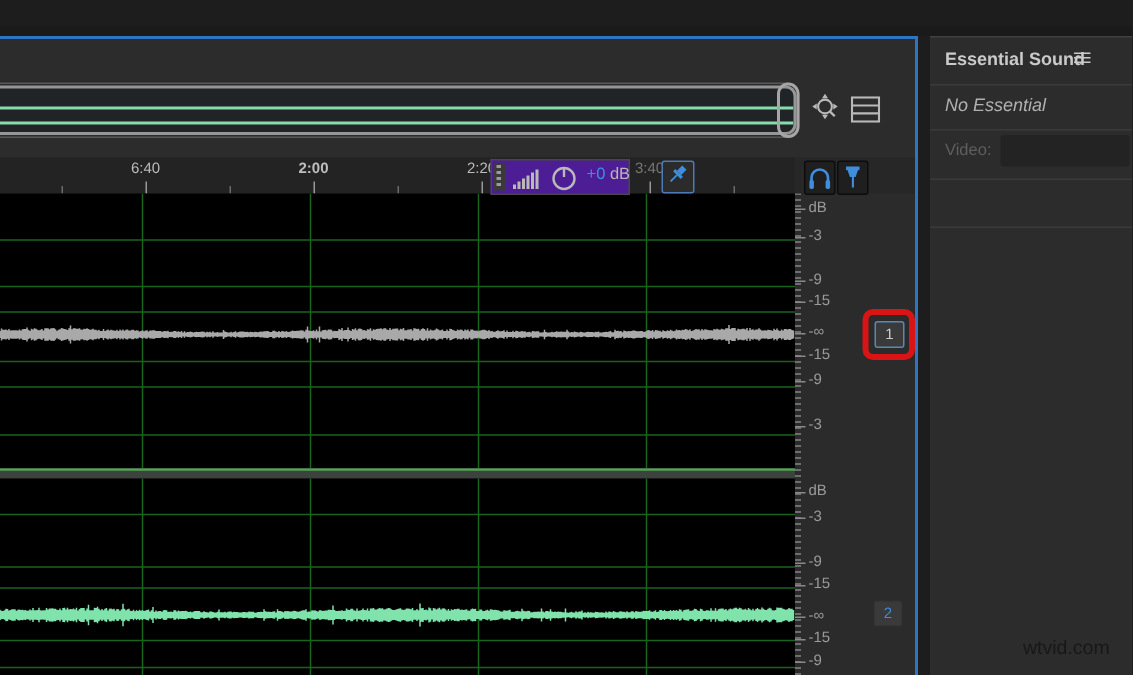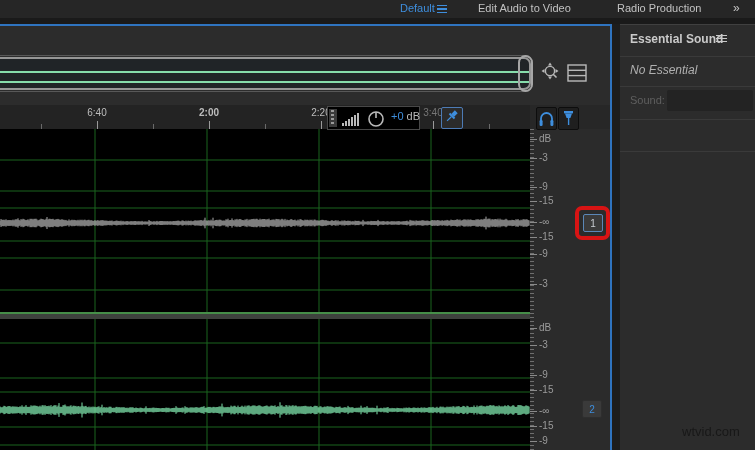--- a/index.html
+++ b/index.html
@@ -35,21 +35,21 @@
   
   #ruler{left:0;top:105px;width:530px;height:24px;background:#232323;overflow:visible;}
   .rlabel{position:absolute;top:2px;width:40px;text-align:center;font-size:10px;color:#bdbdbd;}
   .rlabel.dim{color:#767676;}
   .tick{position:absolute;width:1px;background:#9a9a9a;}
   .tick.major{top:16px;height:8px;}
   .tick.minor{top:19px;height:5px;background:#6a6a6a;}
   #scale-header{left:530px;top:105px;width:81px;height:24px;background:#272727;}
 
   
-  #hud{left:327px;top:106px;width:93px;height:24px;background:#000000;border:1px solid #484848;z-index:30;}
+  #hud{left:327px;top:106px;width:93px;height:24px;background:#4c1d95;border:1px solid #484848;z-index:30;}
   #hud-grip{left:329px;top:109px;width:8px;height:18px;background:#3a3a3a;z-index:31;}
   #hud-grip-dots{left:331px;top:110px;width:3px;height:16px;z-index:32;
     background:repeating-linear-gradient(to bottom,#9a9a9a 0 2px,transparent 2px 4px);}
   .gain-text{position:absolute;top:3px;font-size:11px;white-space:nowrap;}
   .gain-val{color:#3e8edd;}
   .gain-unit{color:#b8b8b8;}
   #hud-pin{left:441px;top:107px;width:22px;height:22px;background:#2b2b2b;
     border:1px solid #4d7bb5;border-radius:2px;z-index:30;}
 
   .sq-btn{background:#1f1f1f;border:1px solid #0d0d0d;border-radius:2px;z-index:20;}
@@ -84,27 +84,20 @@
   #preset-label{left:630px;top:94px;font-size:11px;color:#5f5f5f;}
   #preset-input{left:667px;top:90px;width:86px;height:21px;background:#232323;border:none;border-radius:2px;}
 
   #watermark{left:682px;top:424px;font-size:13px;color:#181818;}
 </style>
 </head>
 <body>
 
 <div id="screen">
 
-  <div id="wsbar" class="abs">
-    <span class="ws-tab active" style="left:400px">Default</span>
-    <div class="hamburger" style="left:437px;top:5px"></div>
-    <span class="ws-tab" style="left:478px">Edit Audio to Video</span>
-    <span class="ws-tab" style="left:617px">Radio Production</span>
-    <span class="overflow" style="left:733px">»</span>
-  </div>
   <div id="topstrip" class="abs"></div>
 
   <div id="editor-bg" class="abs"></div>
 
   <div id="nav-outer" class="abs"></div>
   <div id="nav-inner" class="abs">
     <div class="nav-line" style="top:12px"></div>
     <div class="nav-line" style="top:22px"></div>
   </div>
   <div id="nav-handle" class="abs"></div>
@@ -218,21 +211,21 @@
   </div>
 
   <div id="blue-border" class="abs"></div>
 
   <div id="right-panel" class="abs"></div>
   <span id="es-title" class="abs">Essential Sound</span>
   <div class="abs es-menu"></div>
   <div class="divider-h" style="top:56px"></div>
   <span id="no-selection" class="abs">No Essential</span>
   <div class="divider-h" style="top:86px"></div>
-  <span id="preset-label" class="abs">Sound:</span>
+  <span id="preset-label" class="abs">Video:</span>
   <div id="preset-input" class="abs"></div>
   <div class="divider-h" style="top:119px"></div>
   <div class="divider-h" style="top:151px"></div>
 
   <span id="watermark" class="abs">wtvid.com</span>
 <span class="dblabel" style="top: 133px;">dB</span>
     <div class="dbtick" style="top: 139px;"></div>
     <span class="dblabel" style="top: 152px;">-3</span>
     <div class="dbtick" style="top: 158px;"></div>
     <span class="dblabel" style="top: 181px;">-9</span>

